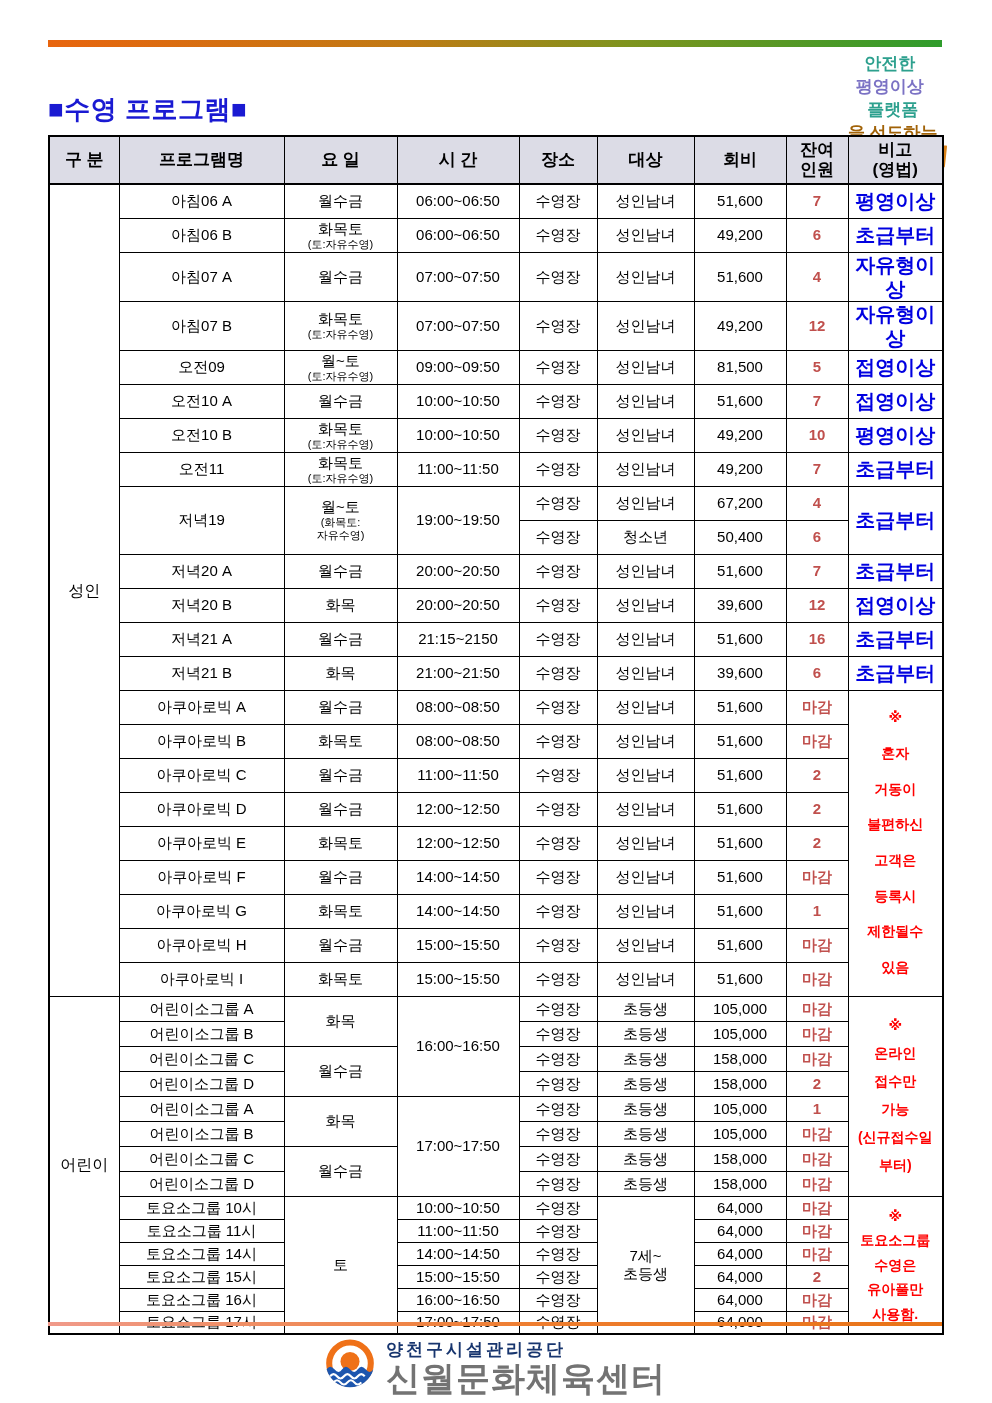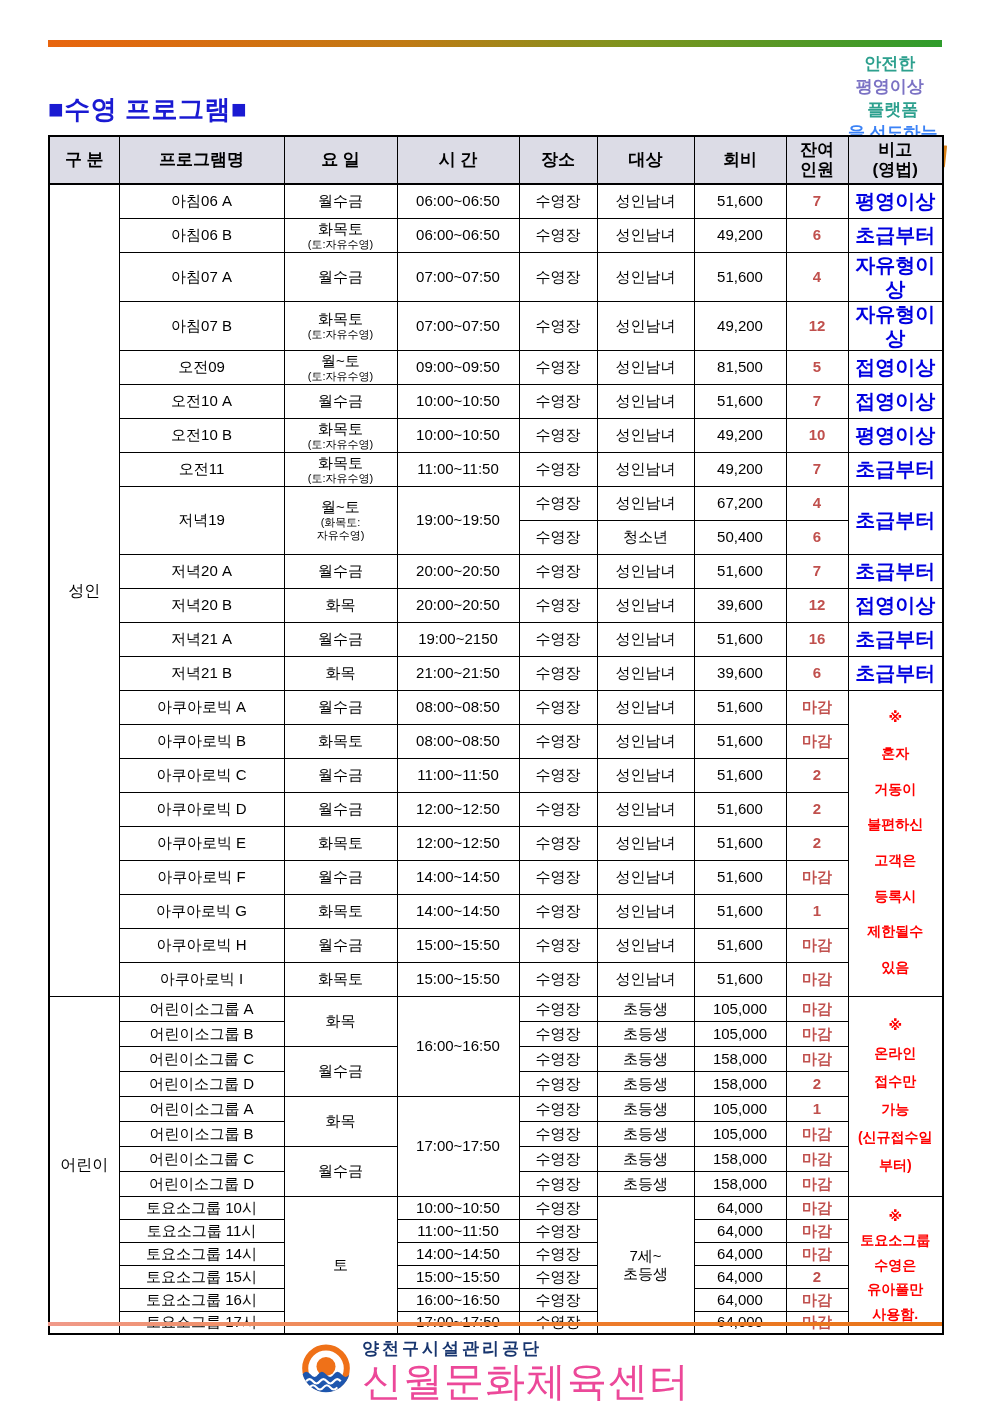--- a/index.html
+++ b/index.html
@@ -8,21 +8,21 @@
   .page { position:relative; width:992px; height:1403px; background:#fff; overflow:hidden; }
   .content { position:absolute; left:48px; top:0; width:894px; }
 
   .topbar { position:absolute; top:40px; left:0; width:894px; height:7px;
     background:linear-gradient(90deg,#e8650e 0%,#c07a14 40%,#7e941e 65%,#2f9c2c 100%); }
 
   .slogan { position:absolute; top:52px; right:0; display:flex; align-items:center;
     font-weight:bold; font-size:17px; white-space:nowrap;flex-direction:column; }
   .sl-teal { color:#2da08e; margin-right:6px; }
   .sl-purple { color:#7b72c4; margin-right:6px; }
-  .sl-navy { color:#3b82f6; }
+  .sl-navy { color:#a16207; }
   .badge { position:relative; margin-left:16px; background:#f59d1d; color:#ffffff;
     font-style:italic; font-weight:bold; font-size:17px; padding:3px 11px;
     border-radius:6px; transform:rotate(-2deg); box-shadow:2px 3px 0 rgba(0,0,0,0.12); }
   .badge::before { content:""; position:absolute; left:-9px; top:1px; width:12px; height:18px;
     background:#1f3864; transform:skewX(-28deg); border-radius:2px; }
   .badge::after { content:""; position:absolute; right:-4px; top:3px; width:7px; height:22px;
     background:#d9821a; transform:skewX(-8deg); border-radius:1px; z-index:-1; }
 
   .page-title { position:absolute; top:92px; left:0; color:#1a1ad2;
     font-size:26px; font-weight:bold; letter-spacing:0.5px; }
@@ -43,24 +43,24 @@
   td.rednote { color:#ff0000; font-weight:bold; font-size:14px; }
   td.note-aqua { line-height:2.55; }
   td.note-child { line-height:2.0; vertical-align:top; padding-top:14px; }
   td.note-sat { line-height:1.75; }
   .day2 { font-size:11px; line-height:1.15; white-space:pre-line; }
   .day1 { line-height:1.2; }
 
   .footer-line { position:absolute; top:1322px; left:0; width:894px; height:4px;
     background:linear-gradient(90deg,#f09a8a 0%,#ee7d2e 55%,#e87417 100%); }
   .footer-logo { position:absolute; top:1337px; left:0; width:894px;
-    display:flex; justify-content:center; align-items:flex-end; gap:10px; }
+    display:flex; justify-content:center; align-items:center; gap:10px; }
   .logo-text { display:flex; flex-direction:column; align-items:flex-start; }
   .logo-org { color:#17356e; font-size:17px; font-weight:bold; letter-spacing:3px; }
-  .logo-center { color:#ec4899; font-size:40px; font-weight:normal; letter-spacing:1px; line-height:1.05; }
+  .logo-center { color:#737373; font-size:34px; font-weight:bold; letter-spacing:1px; line-height:1.05; }
 </style>
 </head>
 <body>
 
 <div class="page">
 <div class="content">
 
   <div class="topbar"></div>
 
   <div class="slogan">
@@ -214,21 +214,21 @@
             <td>20:00~20:50</td>
             <td>수영장</td>
             <td>성인남녀</td>
             <td>39,600</td>
             <td class="rem">12</td>
             <td class="stroke">접영이상</td>
           </tr>
     <tr class="ra">
             <td>저녁21 A</td>
             <td>월수금</td>
-            <td>19:00~2150</td>
+            <td>21:15~2150</td>
             <td>수영장</td>
             <td>성인남녀</td>
             <td>51,600</td>
             <td class="rem">16</td>
             <td class="stroke">초급부터</td>
           </tr>
     <tr class="ra">
             <td>저녁21 B</td>
             <td>화목</td>
             <td>21:00~21:50</td>

